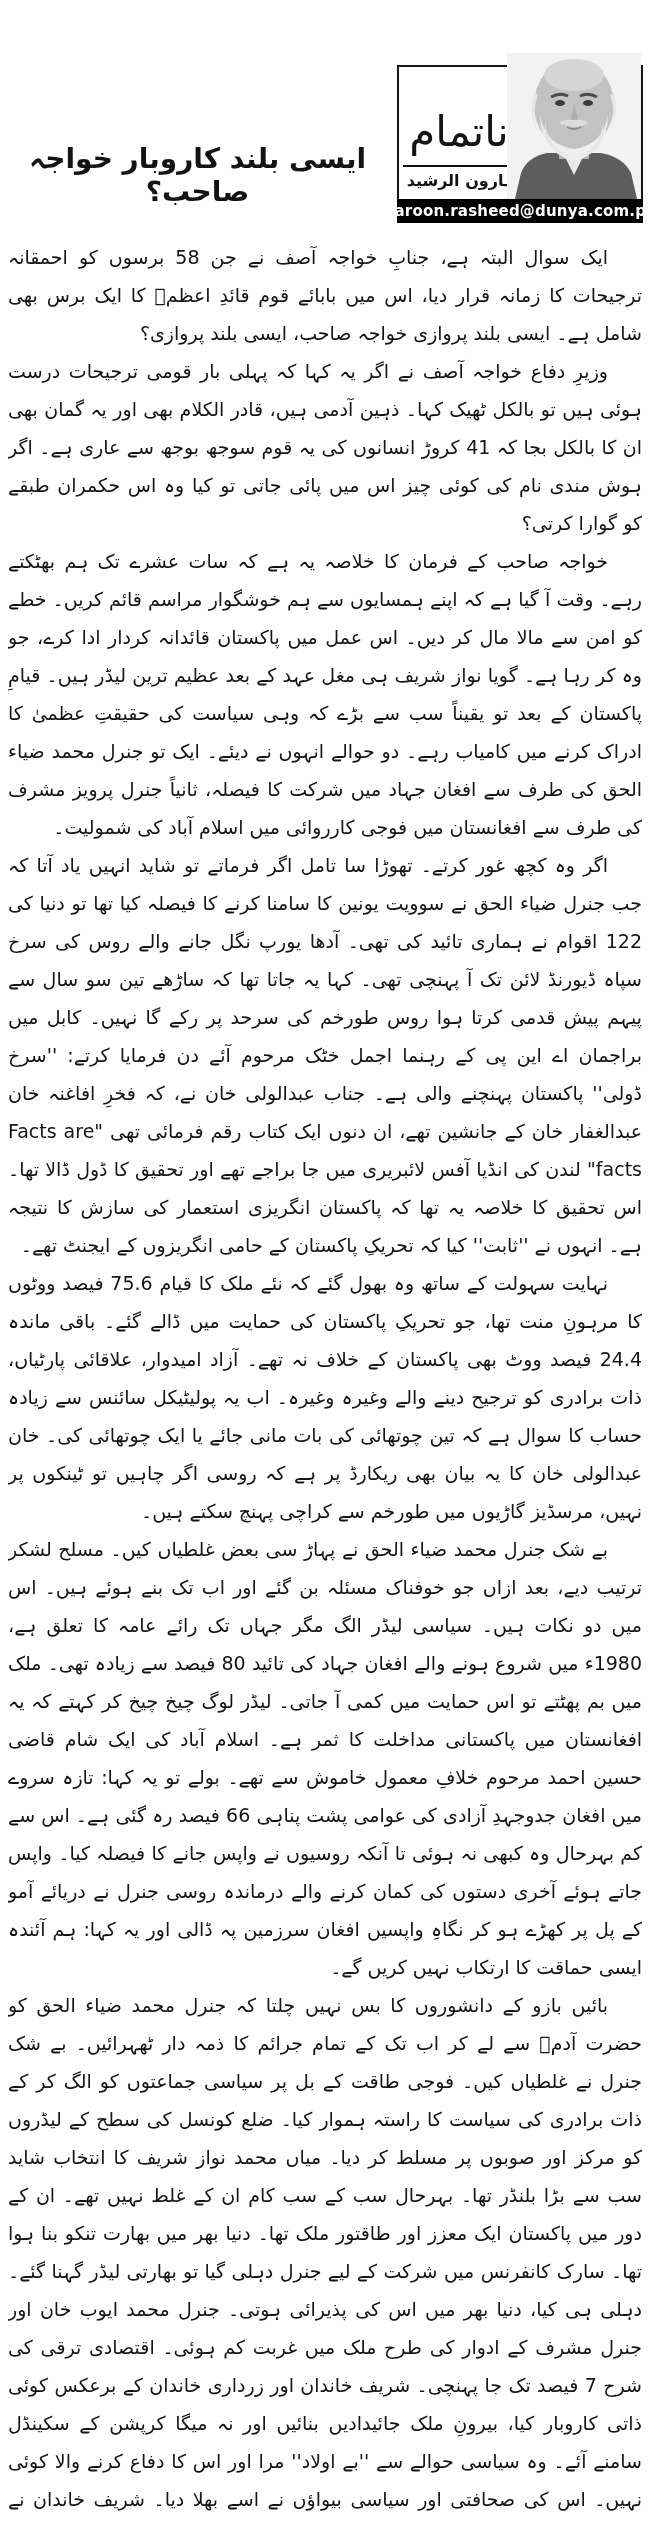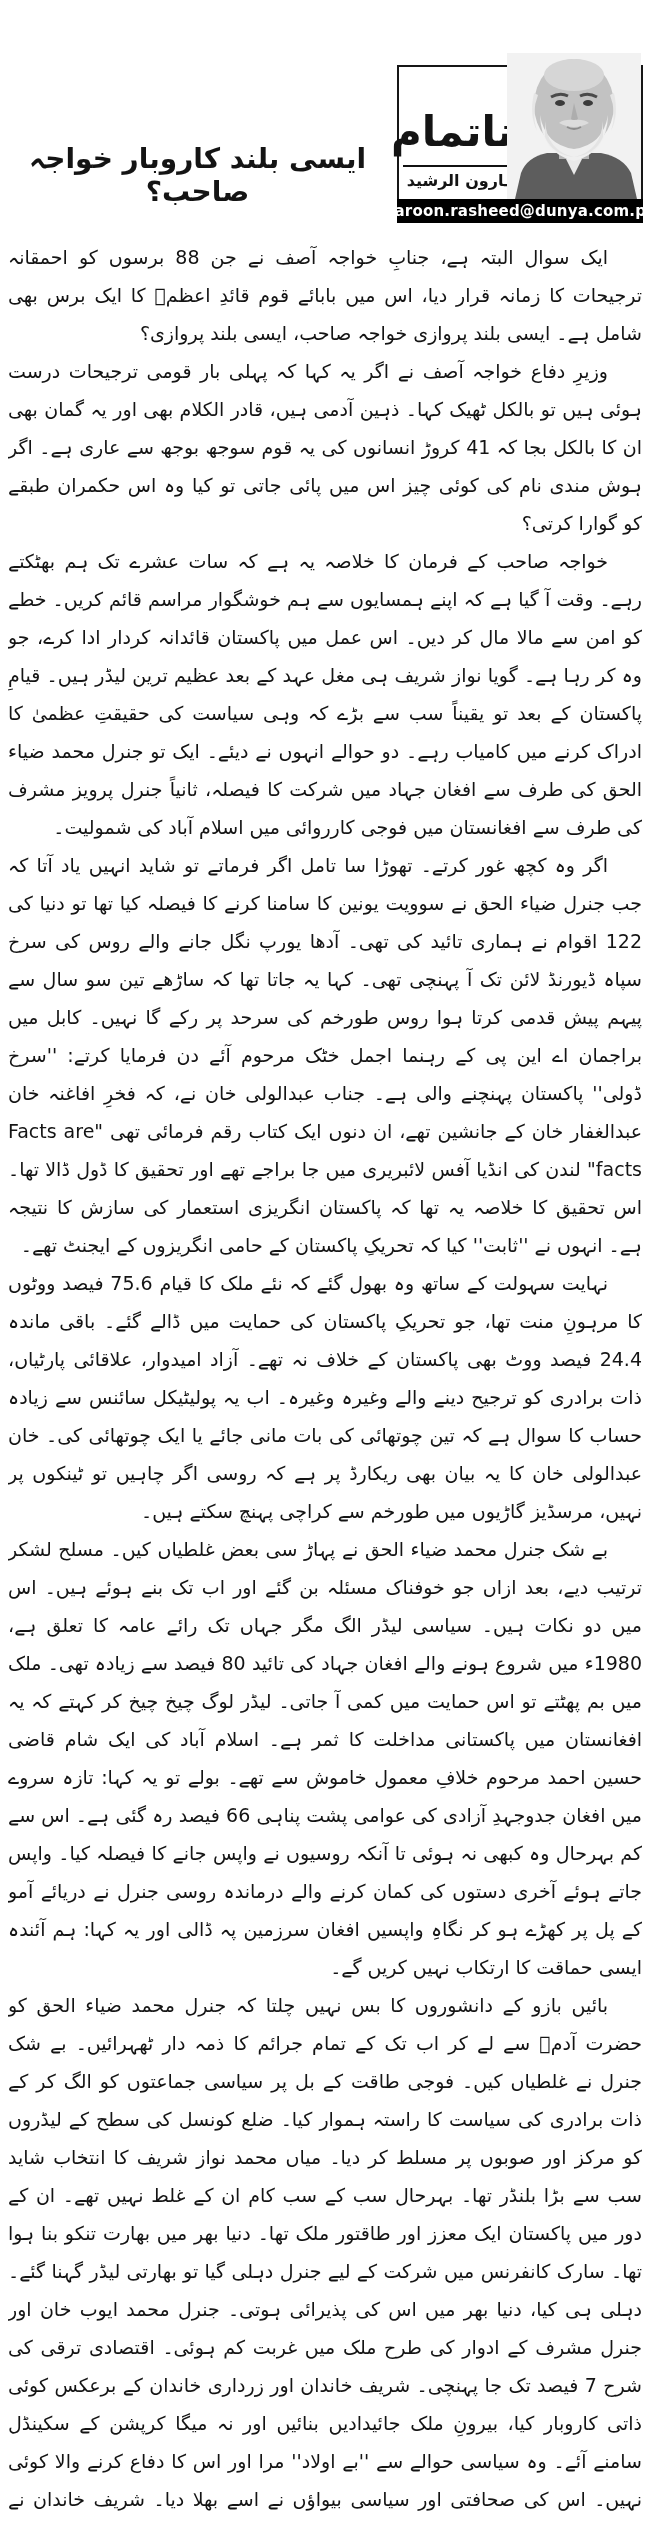--- a/index.html
+++ b/index.html
@@ -13,21 +13,21 @@
     color:#141414;
   }
   
   .masthead{position:absolute;top:53px;right:7px;width:246px;height:169px;}
   .masthead-box{
     position:absolute;top:12px;left:0;width:242px;height:132px;
     border:2px solid #161616;background:#fff;
   }
   .column-title{
     position:absolute;top:58px;left:8px;width:108px;
-    font-size:42px;font-weight:700;line-height:1;
+    font-size:42px;font-weight:400;line-height:1;
     text-align:center;direction:rtl;letter-spacing:-1px;
   }
   .title-rule{position:absolute;top:112px;left:6px;width:112px;height:2px;background:#111;}
   .author-name{
     position:absolute;top:118px;left:4px;width:118px;
     font-size:16px;font-weight:600;text-align:center;direction:rtl;
   }
   .photo{position:absolute;top:0;right:2px;width:134px;height:146px;overflow:hidden;}
   .email-bar{
     position:absolute;top:146px;left:0;width:246px;height:24px;
@@ -99,21 +99,21 @@
     </div>
 
     <div class="email-bar">
       <span>haroon.rasheed@dunya.com.pk</span>
     </div>
   </div>
 
   <div class="headline">ایسی بلند کاروبار خواجہ صاحب؟</div>
 
   <div class="article-body">
-      <p class="para">ایک سوال البتہ ہے، جنابِ خواجہ آصف نے جن 88 برسوں کو احمقانہ ترجیحات کا زمانہ قرار دیا، اس میں بابائے قوم قائدِ اعظمؒ کا ایک برس بھی شامل ہے۔ ایسی بلند پروازی خواجہ صاحب، ایسی بلند پروازی؟</p>
+      <p class="para">ایک سوال البتہ ہے، جنابِ خواجہ آصف نے جن 58 برسوں کو احمقانہ ترجیحات کا زمانہ قرار دیا، اس میں بابائے قوم قائدِ اعظمؒ کا ایک برس بھی شامل ہے۔ ایسی بلند پروازی خواجہ صاحب، ایسی بلند پروازی؟</p>
       <p class="para">وزیرِ دفاع خواجہ آصف نے اگر یہ کہا کہ پہلی بار قومی ترجیحات درست ہوئی ہیں تو بالکل ٹھیک کہا۔ ذہین آدمی ہیں، قادر الکلام بھی اور یہ گمان بھی ان کا بالکل بجا کہ 41 کروڑ انسانوں کی یہ قوم سوجھ بوجھ سے عاری ہے۔ اگر ہوش مندی نام کی کوئی چیز اس میں پائی جاتی تو کیا وہ اس حکمران طبقے کو گوارا کرتی؟</p>
       <p class="para">خواجہ صاحب کے فرمان کا خلاصہ یہ ہے کہ سات عشرے تک ہم بھٹکتے رہے۔ وقت آ گیا ہے کہ اپنے ہمسایوں سے ہم خوشگوار مراسم قائم کریں۔ خطے کو امن سے مالا مال کر دیں۔ اس عمل میں پاکستان قائدانہ کردار ادا کرے، جو وہ کر رہا ہے۔ گویا نواز شریف ہی مغل عہد کے بعد عظیم ترین لیڈر ہیں۔ قیامِ پاکستان کے بعد تو یقیناً سب سے بڑے کہ وہی سیاست کی حقیقتِ عظمیٰ کا ادراک کرنے میں کامیاب رہے۔ دو حوالے انہوں نے دیئے۔ ایک تو جنرل محمد ضیاء الحق کی طرف سے افغان جہاد میں شرکت کا فیصلہ، ثانیاً جنرل پرویز مشرف کی طرف سے افغانستان میں فوجی کارروائی میں اسلام آباد کی شمولیت۔</p>
       <p class="para">اگر وہ کچھ غور کرتے۔ تھوڑا سا تامل اگر فرماتے تو شاید انہیں یاد آتا کہ جب جنرل ضیاء الحق نے سوویت یونین کا سامنا کرنے کا فیصلہ کیا تھا تو دنیا کی 122 اقوام نے ہماری تائید کی تھی۔ آدھا یورپ نگل جانے والے روس کی سرخ سپاہ ڈیورنڈ لائن تک آ پہنچی تھی۔ کہا یہ جاتا تھا کہ ساڑھے تین سو سال سے پیہم پیش قدمی کرتا ہوا روس طورخم کی سرحد پر رکے گا نہیں۔ کابل میں براجمان اے این پی کے رہنما اجمل خٹک مرحوم آئے دن فرمایا کرتے: ''سرخ ڈولی'' پاکستان پہنچنے والی ہے۔ جناب عبدالولی خان نے، کہ فخرِ افاغنہ خان عبدالغفار خان کے جانشین تھے، ان دنوں ایک کتاب رقم فرمائی تھی "Facts are facts" لندن کی انڈیا آفس لائبریری میں جا براجے تھے اور تحقیق کا ڈول ڈالا تھا۔ اس تحقیق کا خلاصہ یہ تھا کہ پاکستان انگریزی استعمار کی سازش کا نتیجہ ہے۔ انہوں نے ''ثابت'' کیا کہ تحریکِ پاکستان کے حامی انگریزوں کے ایجنٹ تھے۔</p>
       <p class="para">نہایت سہولت کے ساتھ وہ بھول گئے کہ نئے ملک کا قیام 75.6 فیصد ووٹوں کا مرہونِ منت تھا، جو تحریکِ پاکستان کی حمایت میں ڈالے گئے۔ باقی ماندہ 24.4 فیصد ووٹ بھی پاکستان کے خلاف نہ تھے۔ آزاد امیدوار، علاقائی پارٹیاں، ذات برادری کو ترجیح دینے والے وغیرہ وغیرہ۔ اب یہ پولیٹیکل سائنس سے زیادہ حساب کا سوال ہے کہ تین چوتھائی کی بات مانی جائے یا ایک چوتھائی کی۔ خان عبدالولی خان کا یہ بیان بھی ریکارڈ پر ہے کہ روسی اگر چاہیں تو ٹینکوں پر نہیں، مرسڈیز گاڑیوں میں طورخم سے کراچی پہنچ سکتے ہیں۔</p>
       <p class="para">بے شک جنرل محمد ضیاء الحق نے پہاڑ سی بعض غلطیاں کیں۔ مسلح لشکر ترتیب دیے، بعد ازاں جو خوفناک مسئلہ بن گئے اور اب تک بنے ہوئے ہیں۔ اس میں دو نکات ہیں۔ سیاسی لیڈر الگ مگر جہاں تک رائے عامہ کا تعلق ہے، 1980ء میں شروع ہونے والے افغان جہاد کی تائید 80 فیصد سے زیادہ تھی۔ ملک میں بم پھٹتے تو اس حمایت میں کمی آ جاتی۔ لیڈر لوگ چیخ چیخ کر کہتے کہ یہ افغانستان میں پاکستانی مداخلت کا ثمر ہے۔ اسلام آباد کی ایک شام قاضی حسین احمد مرحوم خلافِ معمول خاموش سے تھے۔ بولے تو یہ کہا: تازہ سروے میں افغان جدوجہدِ آزادی کی عوامی پشت پناہی 66 فیصد رہ گئی ہے۔ اس سے کم بہرحال وہ کبھی نہ ہوئی تا آنکہ روسیوں نے واپس جانے کا فیصلہ کیا۔ واپس جاتے ہوئے آخری دستوں کی کمان کرنے والے درماندہ روسی جنرل نے دریائے آمو کے پل پر کھڑے ہو کر نگاہِ واپسیں افغان سرزمین پہ ڈالی اور یہ کہا: ہم آئندہ ایسی حماقت کا ارتکاب نہیں کریں گے۔</p>
       <p class="para">بائیں بازو کے دانشوروں کا بس نہیں چلتا کہ جنرل محمد ضیاء الحق کو حضرت آدمؑ سے لے کر اب تک کے تمام جرائم کا ذمہ دار ٹھہرائیں۔ بے شک جنرل نے غلطیاں کیں۔ فوجی طاقت کے بل پر سیاسی جماعتوں کو الگ کر کے ذات برادری کی سیاست کا راستہ ہموار کیا۔ ضلع کونسل کی سطح کے لیڈروں کو مرکز اور صوبوں پر مسلط کر دیا۔ میاں محمد نواز شریف کا انتخاب شاید سب سے بڑا بلنڈر تھا۔ بہرحال سب کے سب کام ان کے غلط نہیں تھے۔ ان کے دور میں پاکستان ایک معزز اور طاقتور ملک تھا۔ دنیا بھر میں بھارت تنکو بنا ہوا تھا۔ سارک کانفرنس میں شرکت کے لیے جنرل دہلی گیا تو بھارتی لیڈر گہنا گئے۔ دہلی ہی کیا، دنیا بھر میں اس کی پذیرائی ہوتی۔ جنرل محمد ایوب خان اور جنرل مشرف کے ادوار کی طرح ملک میں غربت کم ہوئی۔ اقتصادی ترقی کی شرح 7 فیصد تک جا پہنچی۔ شریف خاندان اور زرداری خاندان کے برعکس کوئی ذاتی کاروبار کیا، بیرونِ ملک جائیدادیں بنائیں اور نہ میگا کرپشن کے سکینڈل سامنے آئے۔ وہ سیاسی حوالے سے ''بے اولاد'' مرا اور اس کا دفاع کرنے والا کوئی نہیں۔ اس کی صحافتی اور سیاسی بیواؤں نے اسے بھلا دیا۔ شریف خاندان نے اسے بھلا دیا۔</p>
     </div>
 
 </div>
 

